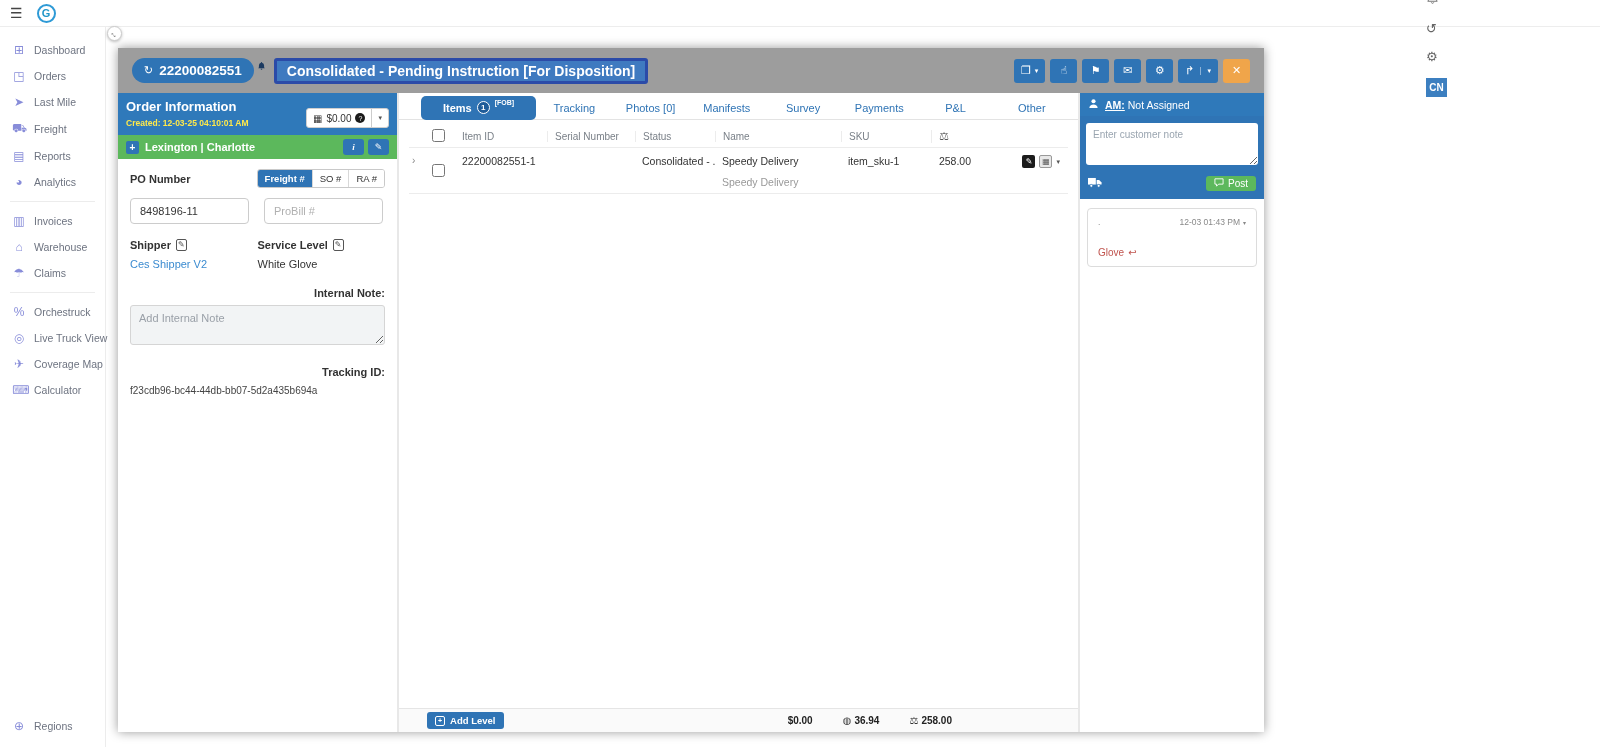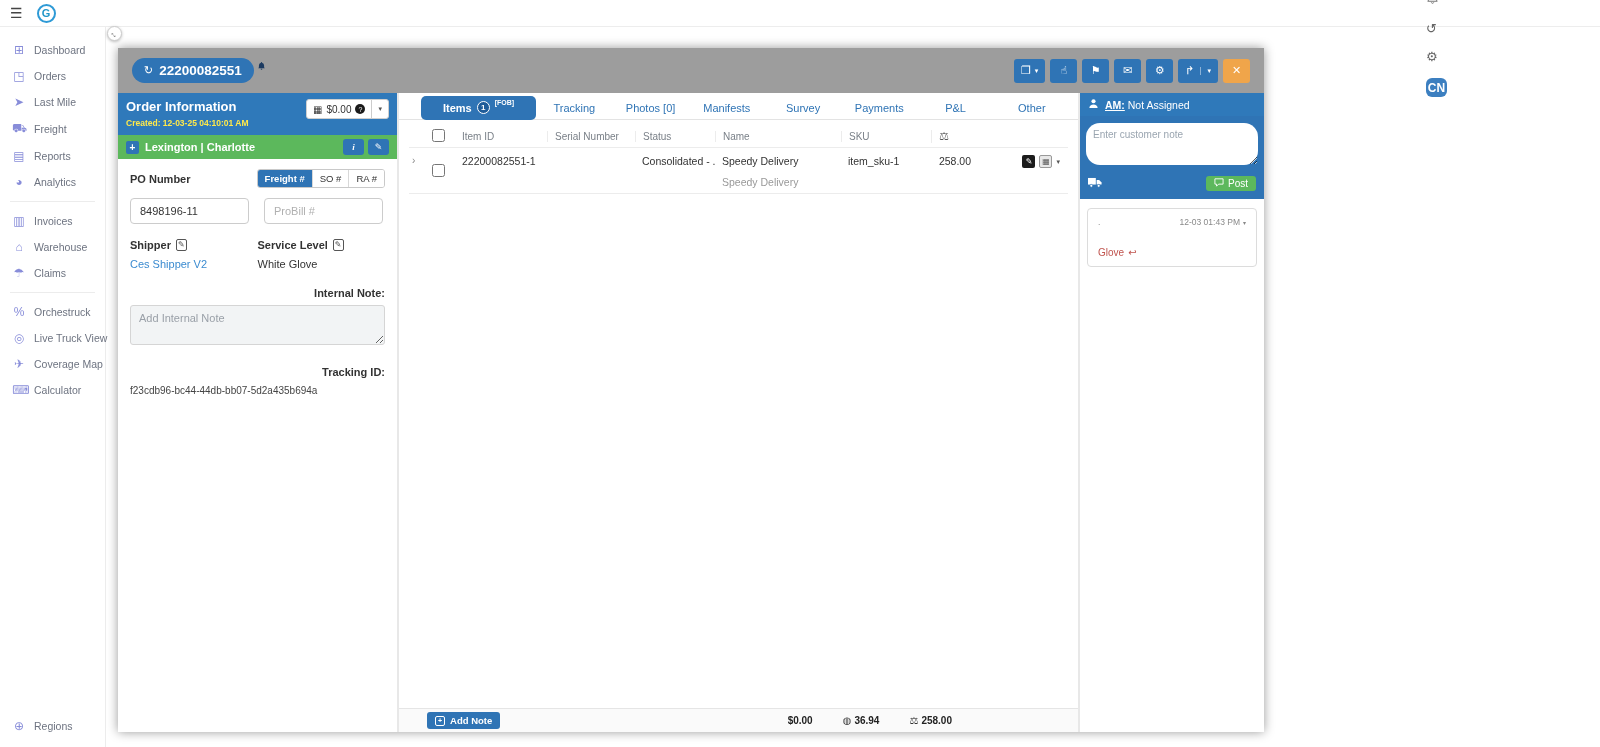--- a/index.html
+++ b/index.html
@@ -19,22 +19,22 @@
   .mag::before { content:""; position:absolute; top:0; left:0; width:6px; height:6px;
     border:1.4px solid #9a9a9a; border-radius:50%; }
   .mag::after { content:""; position:absolute; left:6.5px; top:6.5px; width:3.5px; height:1.4px;
     background:#9a9a9a; transform:rotate(45deg); }
   .search-box input { border:none; outline:none; width:100%; font-size:10px; color:#333;
     font-family:inherit; }
   .search-box input::placeholder { color:#b8b8b8; }
   .tb-icon { color:#666; font-size:13px; line-height:1; cursor:pointer; }
   .help-circle { width:14px; height:14px; border:1.2px solid #777; border-radius:50%;
     font-size:9px; color:#777; display:flex; align-items:center; justify-content:center; }
-  .avatar { width:21px; height:19px; background:#3c7fc0; border-radius:6px; color:#fff;
-    font-size:12px; font-weight:bold; display:flex; align-items:center; justify-content:center; cursor:pointer; }
+  .avatar { width:21px; height:19px; background:#3c7fc0; border-radius:0; color:#fff;
+    font-size:10px; font-weight:bold; display:flex; align-items:center; justify-content:center; cursor:pointer; }
 
   
   .sidebar { position:absolute; top:27px; left:0; bottom:0; width:106px; background:#fff;
     border-right:1px solid #ececec; display:flex; flex-direction:column; padding-top:10px; }
   .side-item { display:flex; align-items:center; gap:8px; padding:6px 4px 6px 12px; cursor:pointer; }
   .side-icon { color:#888dd9; font-size:12px; width:14px; text-align:center; flex:none; }
   .side-label { font-size:10.5px; color:#6d7380; white-space:nowrap; }
   .side-divider { height:1px; background:#ececec; margin:6px 10px; }
   .side-footer { margin-top:auto; padding-bottom:14px; }
 
@@ -66,21 +66,21 @@
   .hbtn .mini-caret { font-size:7px; margin-left:4px; }
   .hbtn.split .mini-caret { border-left:1px solid rgba(255,255,255,.45); padding-left:6px; margin-left:6px; }
   .hbtn.warn { background:#f0a54a; font-weight:bold; }
 
   .content { flex:1; display:flex; min-height:0; }
 
   
   .left-panel { width:281px; flex:none; border-right:2px solid #e8e8e8; display:flex;
     flex-direction:column; background:#fff; }
   .oi-header { background:#2f79ba; color:#fff; padding:6px 8px 7px; display:flex;
-    justify-content:space-between; align-items:flex-start; }
+    justify-content:space-between; align-items:flex-end; }
   .oi-title { font-size:13px; font-weight:bold; }
   .oi-created { font-size:8.5px; color:#ffe94a; font-weight:bold; margin-top:4px; }
   .oi-amount { display:flex; align-items:stretch; background:#fff; border:1px solid #cfcfcf;
     border-radius:3px; overflow:hidden; height:20px; font-size:10px; color:#333; cursor:pointer; }
   .oi-amount .seg { display:flex; align-items:center; gap:4px; padding:0 6px; }
   .oi-amount .seg.caret { border-left:1px solid #ccc; font-size:7px; color:#555; }
   .q-dot { width:10px; height:10px; border-radius:50%; background:#1b1b1b; color:#fff; font-size:7px;
     display:flex; align-items:center; justify-content:center; }
   .calc-glyph { font-size:10px; color:#333; }
 
@@ -163,21 +163,21 @@
     font-weight:bold; color:#222; align-items:center; }
   .total-item { display:flex; gap:3px; align-items:center; }
   .total-icon { font-size:10px; color:#333; font-weight:normal; }
 
   
   .right-panel { width:184px; flex:none; display:flex; flex-direction:column; background:#fff; }
   .rp-header { background:#2f79ba; color:#fff; font-size:10.5px; padding:5px 8px; display:flex;
     gap:6px; align-items:center; flex:none; }
   .rp-header b { font-weight:bold;text-decoration:underline; }
   .rp-composer { background:#2f74b5; padding:7px 6px 6px; flex:none; }
-  .rp-composer textarea { width:100%; height:42px; border:none; border-radius:14px; padding:6px 7px;
+  .rp-composer textarea { width:100%; height:42px; border:none; border-radius:3px; padding:6px 7px;
     font-size:10px; color:#333; font-family:inherit; resize:vertical; outline:none; }
   .rp-composer textarea::placeholder { color:#9aa5b0; }
   .composer-row { display:flex; align-items:center; margin-top:5px; padding:0 2px 1px; }
   .post-btn { margin-left:auto; background:#5cb85c; color:#fff; border:none; border-radius:3px;
     font-size:10px; padding:2px 8px; display:flex; gap:4px; align-items:center; cursor:pointer;
     font-family:inherit; }
   .note-card { margin:9px 7px; border:1px solid #dcdcdc; border-radius:4px; padding:8px 10px; }
   .note-top { display:flex; justify-content:space-between; align-items:center; font-size:8.5px; color:#888; }
   .note-time { display:flex; gap:3px; align-items:center; cursor:pointer; }
   .note-time .tc { font-size:6px; }
@@ -279,20 +279,21 @@
   <div class="order-header">
     <div class="order-pill">
       <span class="refresh">↻</span>
       <span>22200082551</span>
     </div>
     <span class="pill-bell">
       <svg width="9" height="10" viewBox="0 0 16 16">
           <path d="M8 1a1 1 0 0 1 1 1v.4A4.6 4.6 0 0 1 12.6 7v3l1.2 1.8H2.2L3.4 10V7A4.6 4.6 0 0 1 7 2.4V2a1 1 0 0 1 1-1zM6.5 13a1.5 1.5 0 0 0 3 0z" fill="#1c3a60"></path>
         </svg>
     </span>
+    <div class="order-title">Consolidated - Pending Instruction [For Disposition]</div>
     <div class="header-actions">
       <button class="hbtn">
         <span>❐</span>
         <span class="mini-caret">▾</span>
       </button>
       <button class="hbtn">
         <span>☝</span>
       </button>
       <button class="hbtn">
         <span>⚑</span>
@@ -419,21 +420,21 @@
         <span class="row-actions">
           <span class="act-edit">✎</span>
           <span class="act-box">▦</span>
           <span class="act-caret">▾</span>
         </span>
       </div>
 
       <div class="mid-footer">
         <button class="add-item-btn">
           <span class="add-plus">+</span>
-          <span>Add Note</span>
+          <span>Add Level</span>
         </button>
         <div class="totals">
           <span class="total-item">
             <span>$0.00</span>
           </span>
           <span class="total-item">
             <span class="total-icon">◍</span>
             <span>36.94</span>
           </span>
           <span class="total-item">

